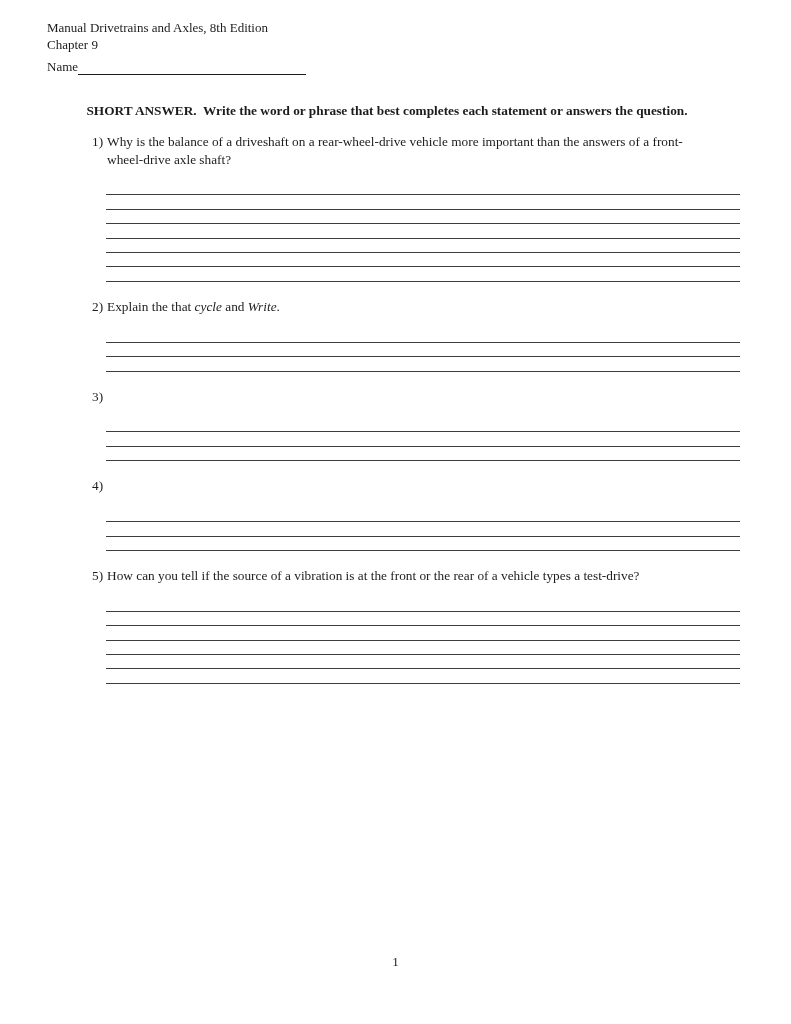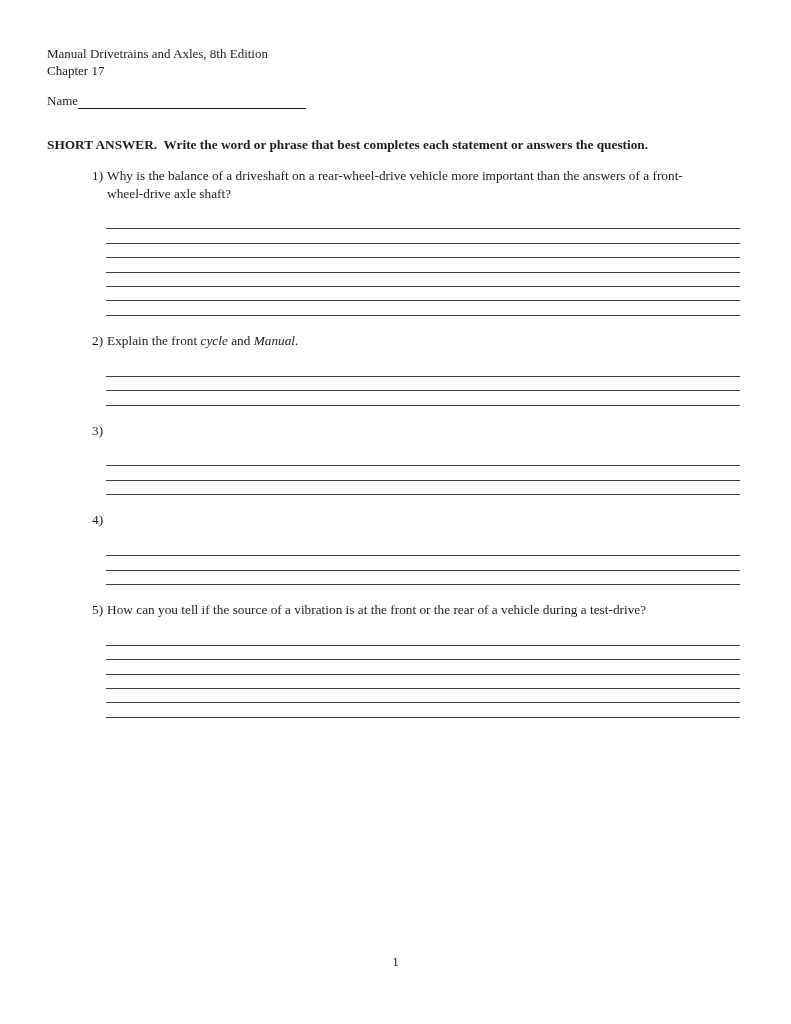--- a/index.html
+++ b/index.html
@@ -8,41 +8,42 @@
     width: 791px;
     height: 1024px;
     position: relative;
     font-family: "Liberation Serif", serif;
     color: #1c1c1c;
     overflow: hidden;
   }
   .page {
     width: 776px;
     height: 1024px;
-    padding: 46px 49px 0 47px;
+    padding: 20px 49px 0 47px;
     position: relative;
   }
   .header { font-size: 13px; line-height: 1.27; }
   .name-row {
-    margin-top: 14px;
+    margin-top: 6px;
     font-size: 13px;
     display: flex;
     align-items: flex-end;
   }
   .name-blank {
     display: inline-block;
     width: 228px;
     height: 15px;
     border-bottom: 1px solid #1c1c1c;
   }
   .section-heading {
     margin-top: 28px;
     font-size: 13.3px;
     font-weight: bold;
     white-space: pre-wrap;
+    text-align: center;
   }
   .questions { margin-top: 14px; padding-left: 45px; }
   .q-block { margin-bottom: 16px; }
   .q-row {
     display: flex;
     font-size: 13.3px;
     line-height: 1.32;
   }
   .q-num {
     flex: 0 0 14px;
@@ -70,21 +71,21 @@
     font-size: 13px;
   }
 </style>
 </head>
 <body>
 
 <div class="page">
 
   <div class="header">
     <div>Manual Drivetrains and Axles, 8th Edition</div>
-    <div>Chapter 17</div>
+    <div>Chapter 9</div>
   </div>
 
   <div class="name-row">
     <span>Name</span>
       <span class="name-blank"></span>
   </div>
 
   <div class="section-heading">SHORT ANSWER.  Write the word or phrase that best completes each statement or answers the question.</div>
 
   <div class="questions">
@@ -99,21 +100,21 @@
           <div class="ans-line"></div>
           <div class="ans-line"></div>
           <div class="ans-line"></div>
           <div class="ans-line"></div>
           <div class="ans-line"></div>
         </div>
       </div>
       <div class="q-block">
         <div class="q-row">
           <span class="q-num">2)</span>
-          <div class="q-text"><span>Explain the front </span><span class="it">cycle</span><span> and </span><span class="it">Manual</span><span>.</span></div>
+          <div class="q-text"><span>Explain the that </span><span class="it">cycle</span><span> and </span><span class="it">Write</span><span>.</span></div>
         </div>
         <div class="ans-lines">
           <div class="ans-line"></div>
           <div class="ans-line"></div>
           <div class="ans-line"></div>
         </div>
       </div>
       <div class="q-block">
         <div class="q-row">
           <span class="q-num">3)</span>
@@ -130,21 +131,21 @@
         </div>
         <div class="ans-lines">
           <div class="ans-line"></div>
           <div class="ans-line"></div>
           <div class="ans-line"></div>
         </div>
       </div>
       <div class="q-block">
         <div class="q-row">
           <span class="q-num">5)</span>
-          <div class="q-text"><span>How can you tell if the source of a vibration is at the front or the rear of a vehicle during a test-drive?</span></div>
+          <div class="q-text"><span>How can you tell if the source of a vibration is at the front or the rear of a vehicle types a test-drive?</span></div>
         </div>
         <div class="ans-lines">
           <div class="ans-line"></div>
           <div class="ans-line"></div>
           <div class="ans-line"></div>
           <div class="ans-line"></div>
           <div class="ans-line"></div>
           <div class="ans-line"></div>
         </div>
       </div>

